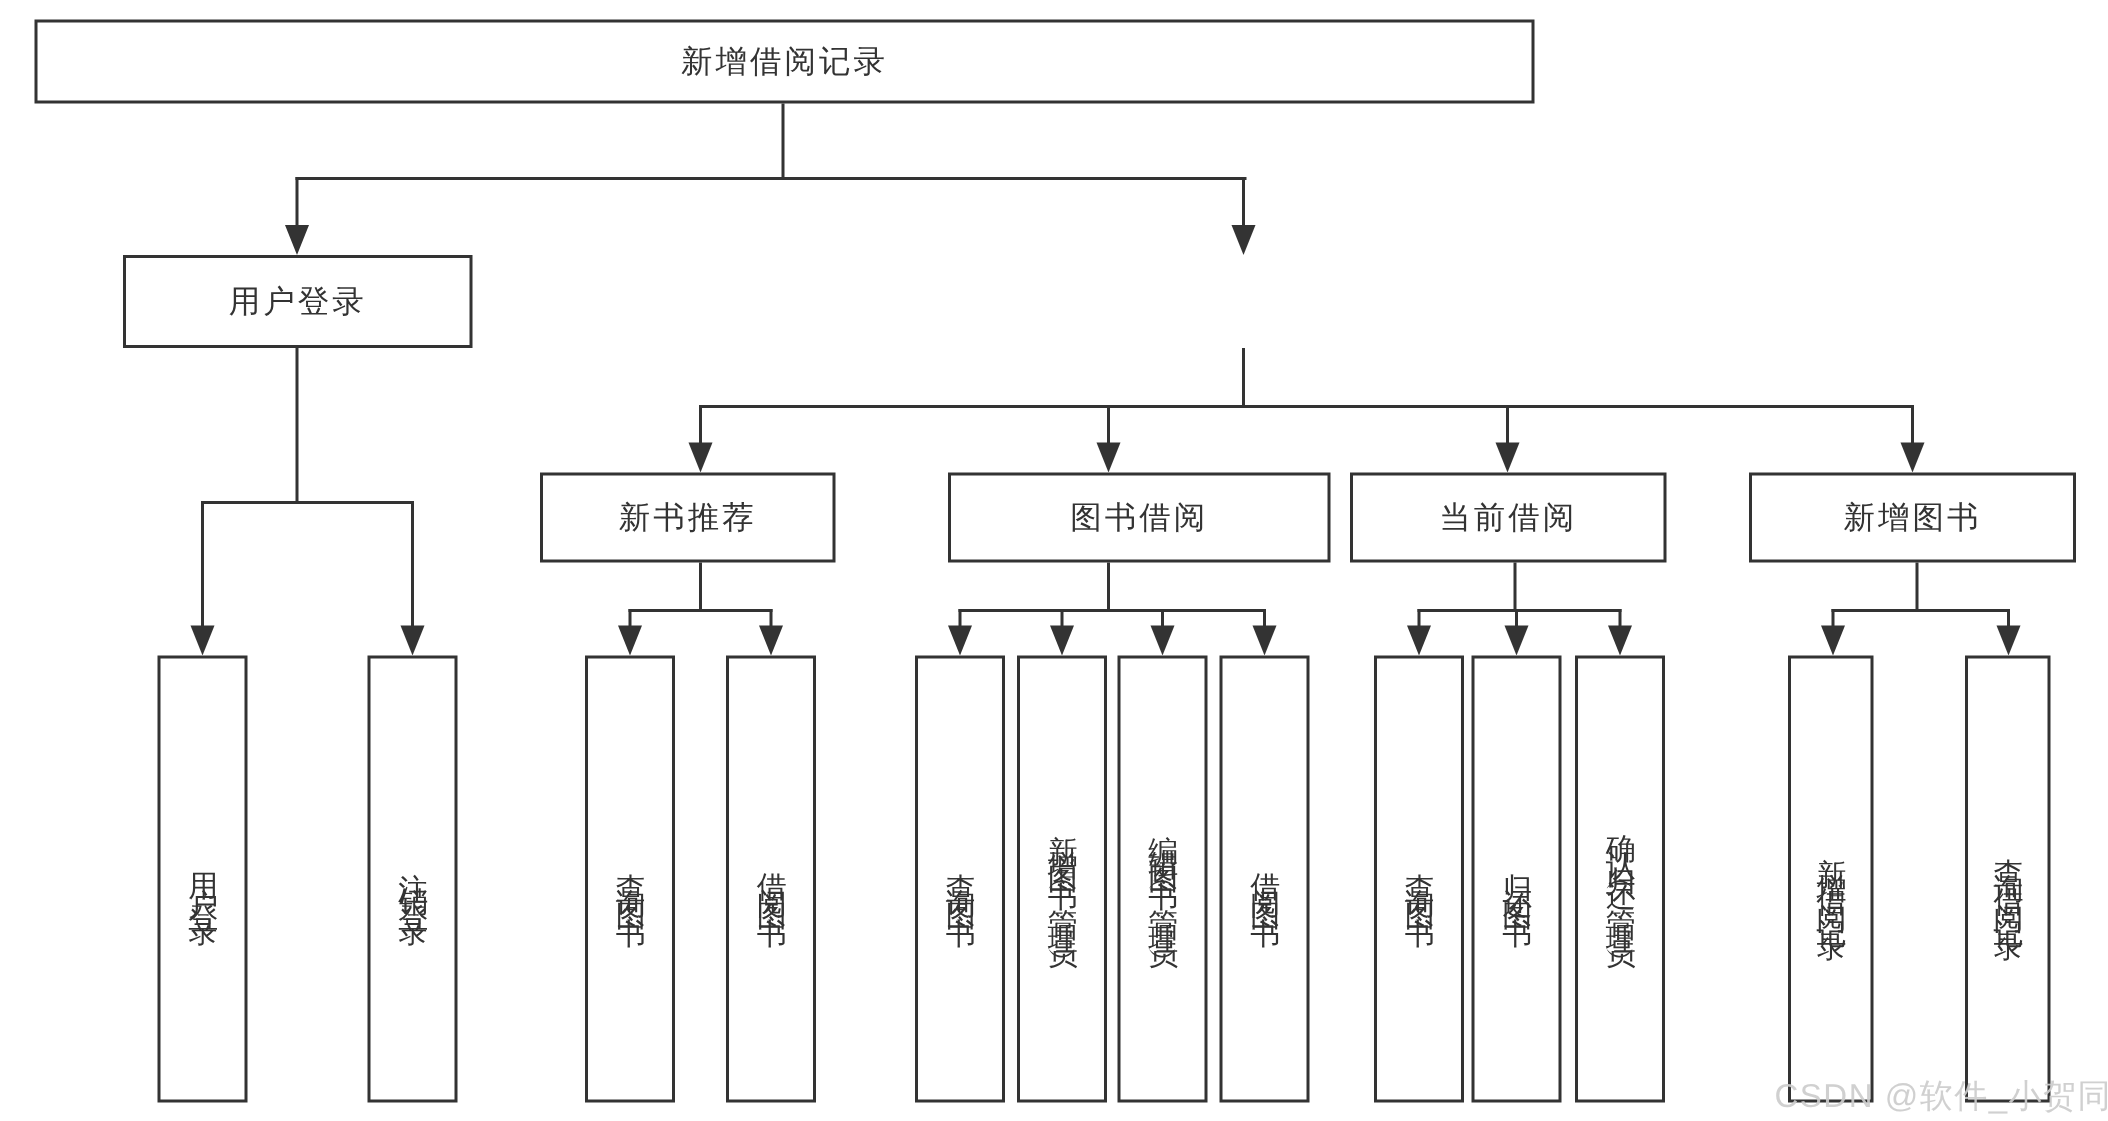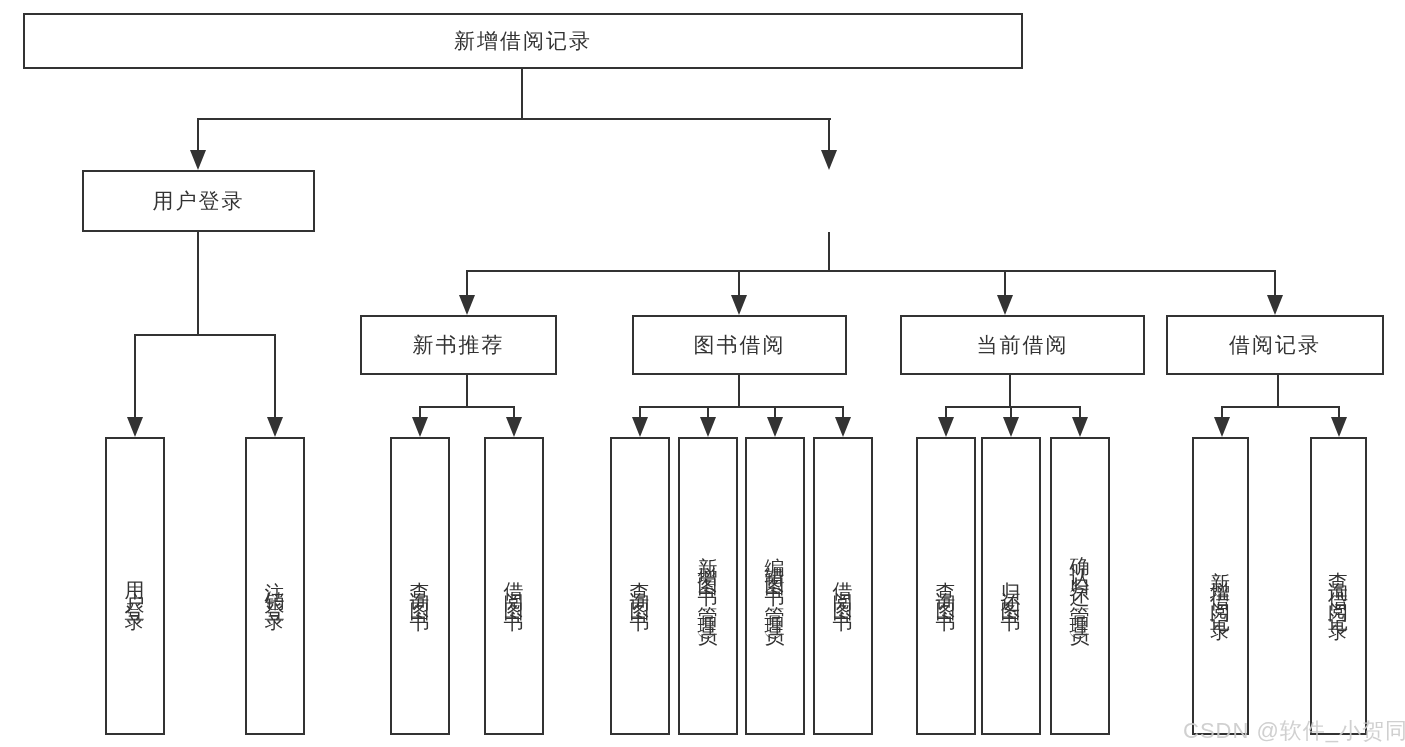--- a/index.html
+++ b/index.html
@@ -93,23 +93,23 @@
   <div class="ln" style="left:466px;top:270px;width:2px;height:27px"></div>
   <div class="arr" style="left:459px;top:295px"></div>
   <div class="ln" style="left:738px;top:270px;width:2px;height:27px"></div>
   <div class="arr" style="left:731px;top:295px"></div>
   <div class="ln" style="left:1004px;top:270px;width:2px;height:27px"></div>
   <div class="arr" style="left:997px;top:295px"></div>
   <div class="ln" style="left:1274px;top:270px;width:2px;height:27px"></div>
   <div class="arr" style="left:1267px;top:295px"></div>
 
   <div class="box" style="left:360px;top:315px;width:197px;height:60px">新书推荐</div>
-  <div class="box" style="left:632px;top:315px;width:215px;height:60px">图书借阅</div>
-  <div class="box" style="left:900px;top:315px;width:245px;height:60px">当前借阅</div>
-  <div class="box" style="left:1166px;top:315px;width:218px;height:60px">借阅记录</div>
+  <div class="box" style="left:632px;top:315px;width:255px;height:60px">图书借阅</div>
+  <div class="box" style="left:900px;top:315px;width:211px;height:60px">当前借阅</div>
+  <div class="box" style="left:1166px;top:315px;width:218px;height:60px">新增图书</div>
 
   <div class="ln" style="left:466px;top:375px;width:2px;height:33px"></div>
   <div class="ln" style="left:419px;top:406px;width:96px;height:2px"></div>
   <div class="ln" style="left:419px;top:406px;width:2px;height:14px"></div>
   <div class="arr" style="left:412px;top:417px"></div>
   <div class="ln" style="left:513px;top:406px;width:2px;height:14px"></div>
   <div class="arr" style="left:506px;top:417px"></div>
 
   <div class="ln" style="left:738px;top:375px;width:2px;height:33px"></div>
   <div class="ln" style="left:639px;top:406px;width:205px;height:2px"></div>

